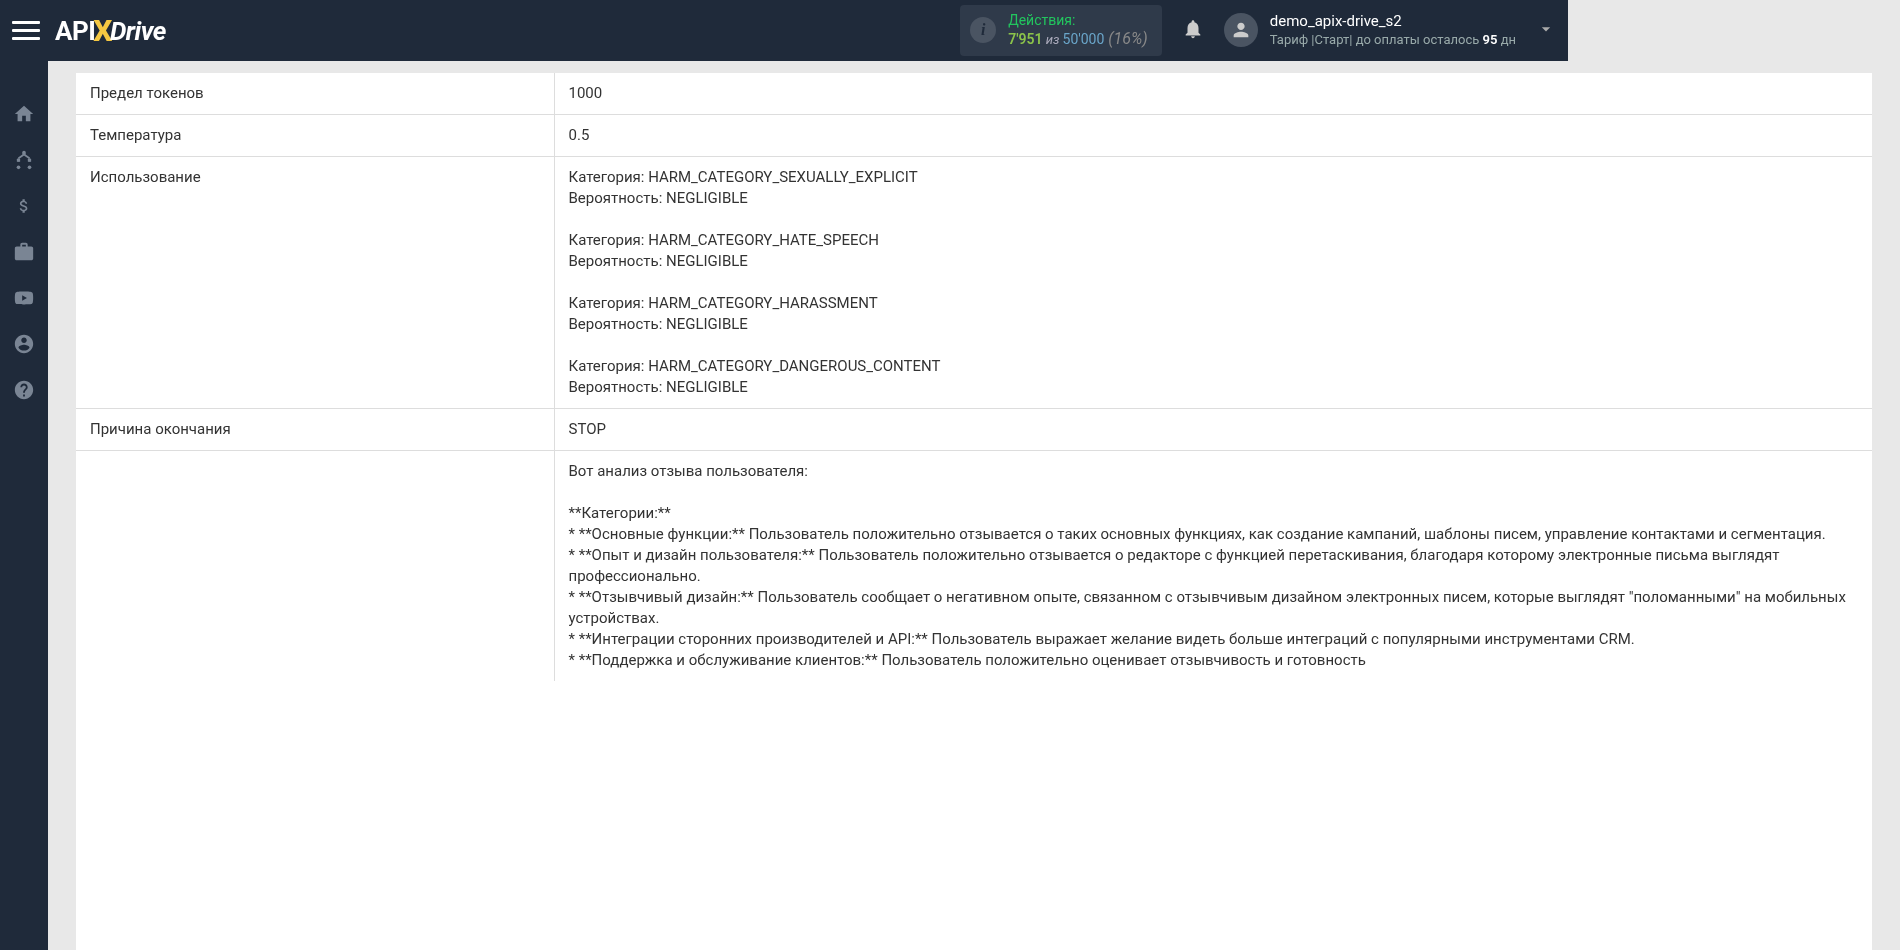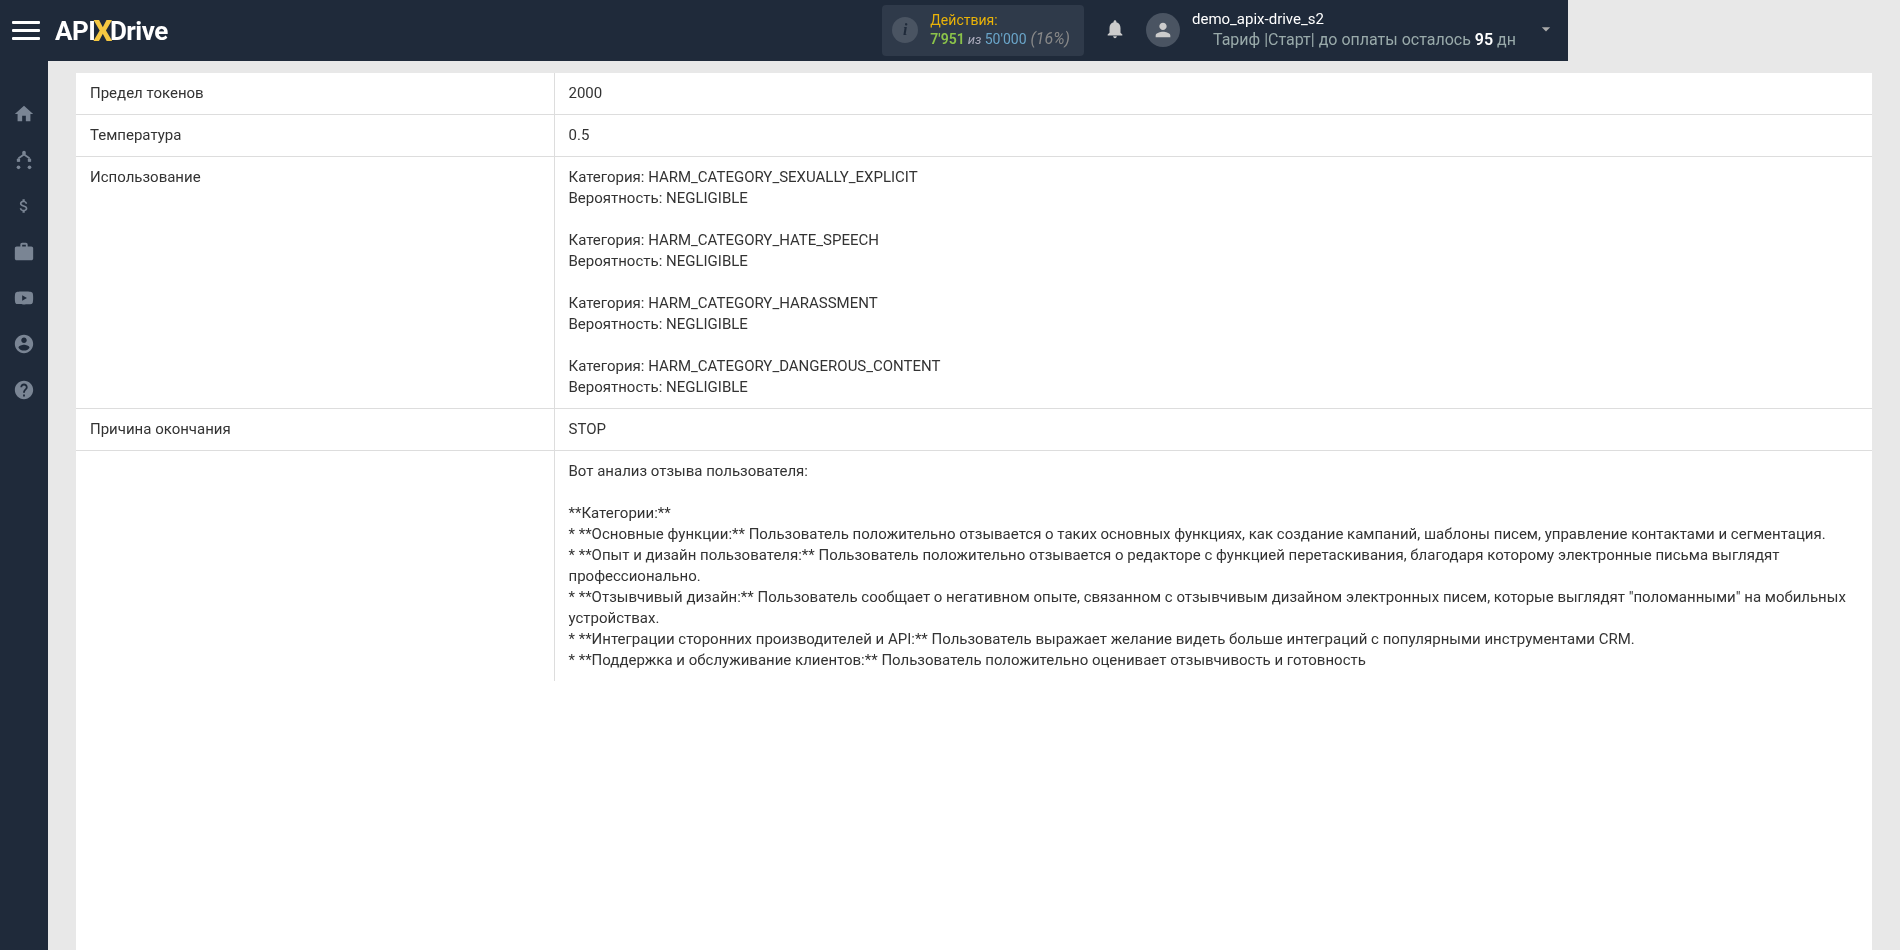--- a/index.html
+++ b/index.html
@@ -35,21 +35,21 @@
     }
     .logo {
       display: flex;
       align-items: center;
       font-size: 26px;
       font-weight: 700;
       letter-spacing: -0.5px;
     }
     .logo-api { color: #fff; }
     .logo-x { color: #f5c842; font-size: 30px; font-weight: 800; margin: 0 -2px; }
-    .logo-drive { color: #fff; }
+    .logo-drive { color: #fff; font-style: italic; }
     .topbar-spacer { flex: 1; }
     .actions-badge {
       background: #2f3a4a;
       border-radius: 4px;
       padding: 6px 14px 6px 10px;
       display: flex;
       align-items: center;
       gap: 12px;
     }
     .info-circle {
@@ -60,21 +60,21 @@
       display: flex;
       align-items: center;
       justify-content: center;
       color: #1f2a3a;
       font-weight: 700;
       font-style: italic;
       font-family: serif;
       font-size: 16px;
     }
     .actions-text { font-size: 14px; line-height: 1.3; }
-    .actions-label { color: #eab308; }
+    .actions-label { color: #22c55e; }
     .actions-current { color: #8bc34a; font-weight: 600; }
     .actions-of { color: #aab; font-style: italic; font-size: 13px; }
     .actions-max { color: #6aa5c9; text-align: right; }
     .actions-pct { color: #888; font-style: italic; font-size: 16px; }
     .bell-icon { margin: 0 20px; cursor: pointer; }
     .user-block {
       display: flex;
       align-items: center;
       gap: 12px;
     }
@@ -82,21 +82,21 @@
       width: 34px;
       height: 34px;
       border-radius: 50%;
       background: #4a5462;
       display: flex;
       align-items: center;
       justify-content: center;
     }
     .user-text { font-size: 15px; line-height: 1.3; }
     .user-name { color: #fff; }
-    .user-tariff { color: #9aa; font-size: 16px; margin-left: 21px; }
+    .user-tariff { color: #9aa; font-size: 13px; }
     .user-tariff .days { color: #fff; font-weight: 600; }
     .chevron-down { margin-left: 20px; cursor: pointer; }
     .sidebar {
       position: absolute;
       left: 0;
       top: 61px;
       bottom: 0;
       width: 48px;
       background: #1f2a3a;
       display: flex;
@@ -244,21 +244,21 @@
   </div>
 </div>
 
 <div class="content">
   <div class="panel">
     <div class="panel-right">
       <table class="details">
         <tbody>
             <tr>
           <td class="key">Предел токенов</td>
-          <td>2000</td>
+          <td>1000</td>
         </tr>
         <tr>
           <td class="key">Температура</td>
           <td>0.5</td>
         </tr>
         <tr>
           <td class="key">Использование</td>
           <td class="usage-block">Категория: HARM_CATEGORY_SEXUALLY_EXPLICIT
 Вероятность: NEGLIGIBLE
 

